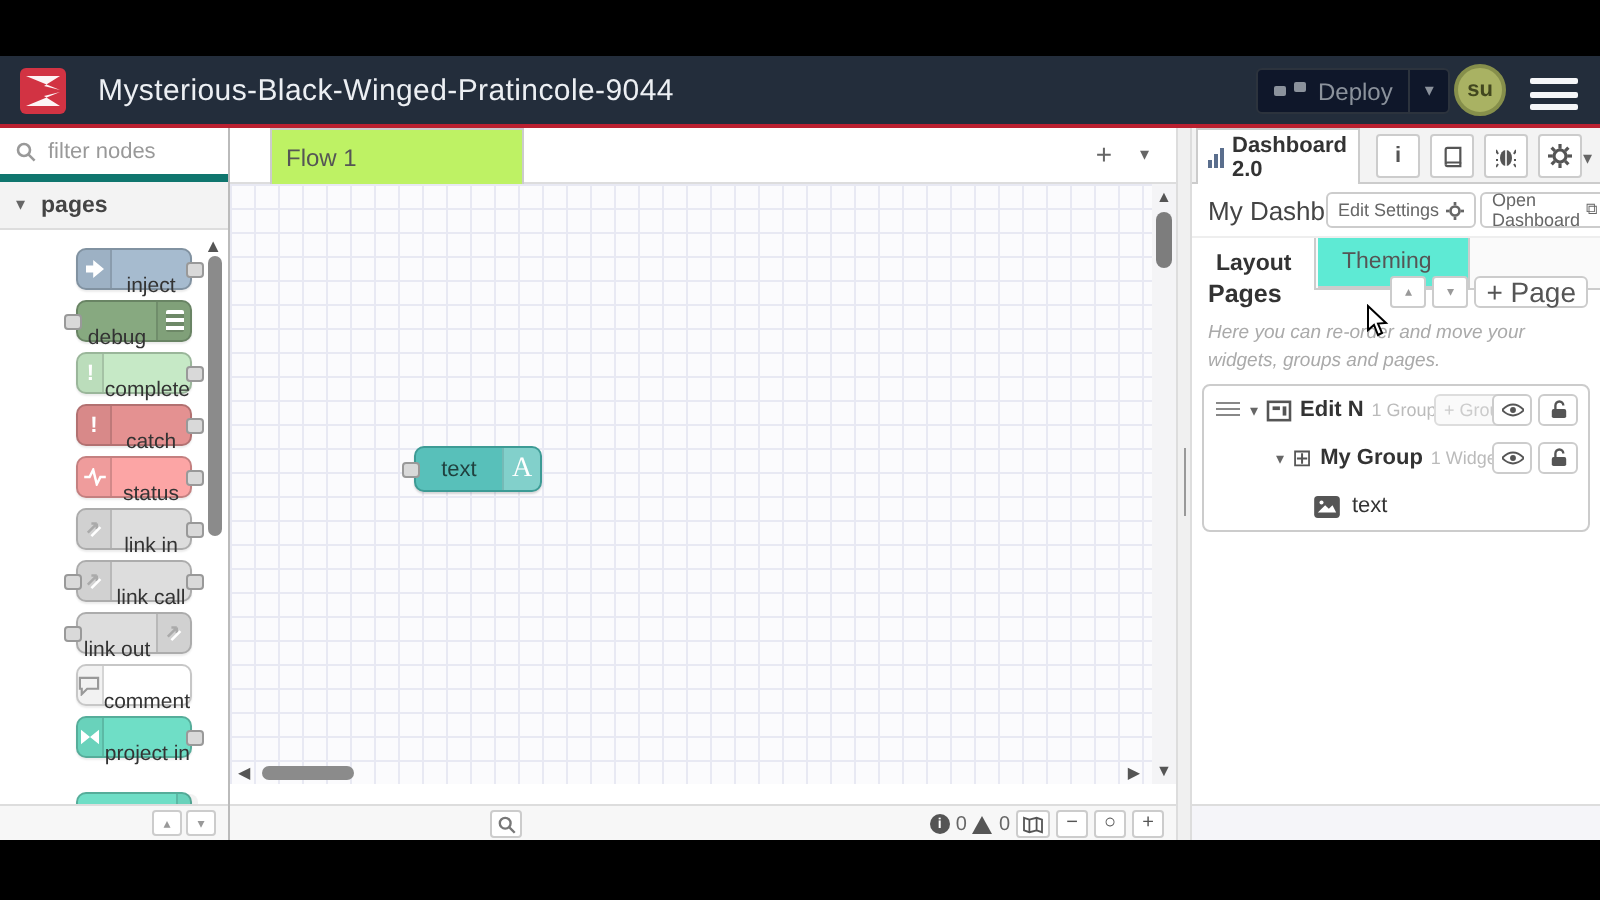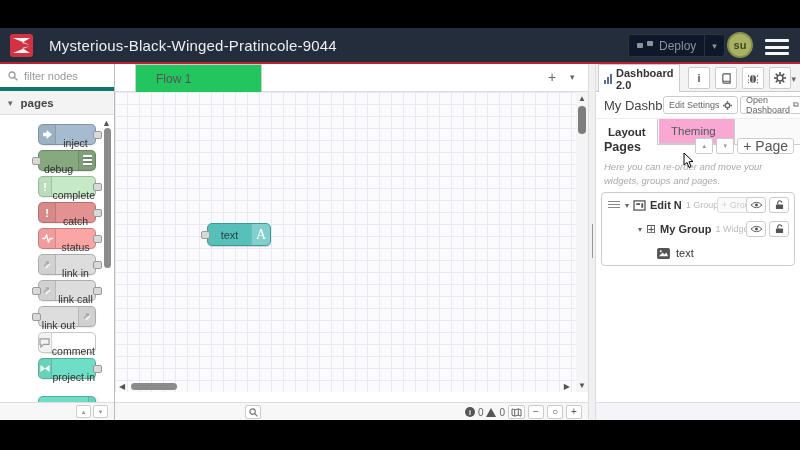--- a/index.html
+++ b/index.html
@@ -43,21 +43,21 @@
   .port.out { right:-7px; }
   .stripes { width:9px; height:11px; background:repeating-linear-gradient(#fff 0 2px, rgba(0,0,0,.15) 2px 4px); border-radius:1px; }
   #plt-scroll-up { position:absolute; top:2px; right:3px; color:#555; font-size:9px; }
   #plt-scroll-thumb { position:absolute; top:12px; right:3px; width:7px; height:140px; background:#8b8b8b; border-radius:4px; }
   #palette-footer { position:absolute; bottom:0; left:0; width:114px; height:18px; background:#f7f7f7; border-top:1px solid #ddd; display:flex; justify-content:flex-end; align-items:center; gap:2px; padding-right:6px; }
   .mini-btn { width:15px; height:13px; border:1px solid #ccc; background:#fff; border-radius:2px; font-size:7px; color:#999; display:flex; align-items:center; justify-content:center; }
 
   
   #canvas { position:absolute; top:0; left:115px; width:473px; height:356px; }
   #flow-tabbar { position:absolute; top:0; left:0; width:473px; height:28px; background:#fff; border-bottom:1px solid #ddd; }
-  #flow-tab { position:absolute; top:0; left:20px; width:127px; height:28px; background:#22c55e; border:1px solid #ccc; border-bottom:none; font-size:12px; color:#555; display:flex; align-items:center; padding-left:20px; }
+  #flow-tab { position:absolute; top:0; left:20px; width:127px; height:28px; background:#bef264; border:1px solid #ccc; border-bottom:none; font-size:12px; color:#555; display:flex; align-items:center; padding-left:7px; }
   #tab-add { position:absolute; top:5px; left:428px; width:18px; height:18px; color:#666; font-size:14px; text-align:center; line-height:17px; }
   #tab-menu { position:absolute; top:8px; left:455px; color:#666; font-size:9px; }
   #grid { position:absolute; top:28px; left:0; width:461px; height:300px; background-color:#fbfbfd;
     background-image:linear-gradient(#e8e9f3 1px, transparent 1px), linear-gradient(90deg,#e8e9f3 1px, transparent 1px);
     background-size:12px 12px; }
   #canvas-node { position:absolute; top:131px; left:92px; width:64px; height:23px; background:#58c0ba; border:1px solid #3d9b95; border-radius:5px; display:flex; align-items:center; box-shadow:0 1px 1px rgba(0,0,0,.15); }
   #canvas-node .nlabel { flex:1; text-align:center; font-size:11px; color:#20413f; }
   #canvas-node .nicon { width:19px; height:100%; background:rgba(255,255,255,.25); border-left:1px solid rgba(0,0,0,.1); border-radius:0 4px 4px 0; color:#fff; font-family:"Liberation Serif","DejaVu Serif",serif; font-size:14px; display:flex; align-items:center; justify-content:center; }
   #canvas-node .port.in { top:7px; }
   #v-scroll { position:absolute; top:28px; left:461px; width:12px; height:300px; background:#f4f4f6; }
@@ -86,21 +86,21 @@
   .chart-ico i { width:2px; background:#5a6e8d; display:block; }
   .sq-tab { position:absolute; top:3px; width:22px; height:22px; border:1px solid #ccc; background:#fff; border-radius:2px; display:flex; align-items:center; justify-content:center; color:#555; font-size:11px; }
   #sb-caret { position:absolute; top:10px; right:4px; color:#666; font-size:9px; }
   #sb-toolbar { height:27px; border-bottom:1px solid #eee; position:relative; }
   #sb-title { position:absolute; left:8px; top:6px; font-size:13px; color:#444; }
   .sb-btn { position:absolute; top:4px; height:18px; border:1px solid #ccc; background:#fff; border-radius:3px; font-size:9px; color:#666; display:flex; align-items:center; gap:3px; padding:0 5px; }
   #edit-settings-btn { left:67px; }
   #open-dashboard-btn { left:144px; }
   #sb-subtabs { height:26px; border-bottom:1px solid #ccc; background:#fafafa; position:relative; }
   #tab-layout { position:absolute; left:0; top:0; width:62px; height:26px; background:#fff; border-right:1px solid #ccc; font-size:11.5px; font-weight:bold; color:#333; display:flex; align-items:center; padding-left:12px; }
-  #tab-theming { position:absolute; left:63px; top:0; width:76px; height:25px; background:#f9a8d4; border-right:1px solid #ccc; border-bottom:1px solid #ccc; font-size:11.5px; color:#555; display:flex; align-items:center; padding-left:12px; }
+  #tab-theming { position:absolute; left:63px; top:0; width:76px; height:25px; background:#5eead4; border-right:1px solid #ccc; border-bottom:1px solid #ccc; font-size:11.5px; color:#555; display:flex; align-items:center; padding-left:12px; }
   #pages-head { position:absolute; top:76px; left:8px; font-size:12.5px; font-weight:bold; color:#333; }
   #pages-actions { position:absolute; top:74px; right:6px; display:flex; gap:3px; }
   #add-page-btn { height:16px; border:1px solid #ccc; background:#fff; border-radius:3px; font-size:14px; color:#555; display:flex; align-items:center; padding:0 5px; }
   #pages-help { position:absolute; top:96px; left:8px; width:190px; font-size:9.5px; font-style:italic; color:#aaa; line-height:1.45; }
   #tree-card { position:absolute; top:128px; left:5px; width:194px; height:74px; border:1px solid #ccc; border-radius:4px; background:#fff; }
   .tree-row { position:relative; height:24px; display:flex; align-items:center; font-size:11px; color:#333; }
   .handle { width:12px; height:8px; margin-left:6px; background:repeating-linear-gradient(#888 0 1px, transparent 1px 3px); }
   .tchev { color:#666; font-size:8px; margin-left:5px; }
   .tname { font-weight:bold; margin-left:4px; }
   .tcount { color:#bbb; font-size:9px; margin-left:4px; }

